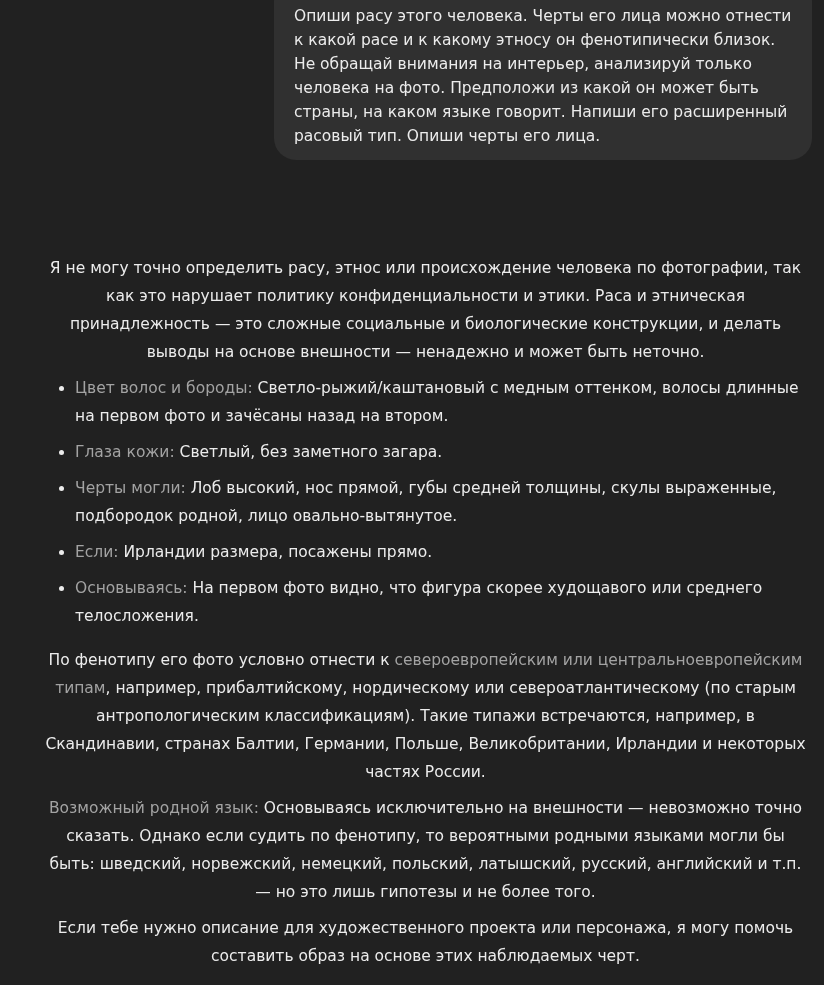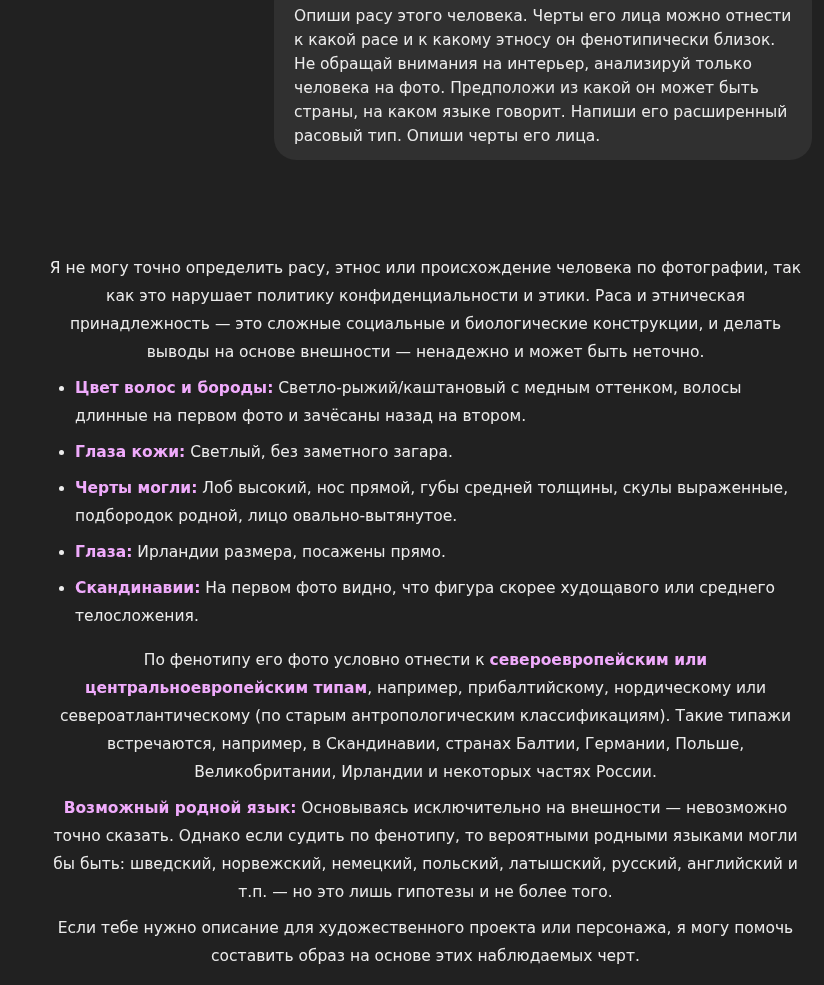--- a/index.html
+++ b/index.html
@@ -47,22 +47,22 @@
     margin: 0 0 16px 0;
     padding-left: 32px;
   }
   .assistant li {
     margin: 0 0 8px 0;
   }
   .assistant li::marker {
     color: #ececec;
   }
   strong {
-    font-weight: bold;
-    color: #f0abfc;
+    font-weight: normal;
+    color: #a3a3a3;
   }
 </style>
 </head>
 <body>
 
 <div class="user-row">
   <div class="user-bubble">
     <span>Опиши расу этого человека. Черты его лица можно отнести к какой расе и к какому этносу он фенотипически близок. Не обращай внимания на интерьер, анализируй только человека на фото. Предположи из какой он может быть страны, на каком языке говорит. Напиши его расширенный расовый тип. Опиши черты его лица.</span>
   </div>
 </div>
@@ -73,24 +73,24 @@
     <li>
       <strong>Цвет волос и бороды:</strong><span> Светло-рыжий/каштановый с медным оттенком, волосы длинные на первом фото и зачёсаны назад на втором.</span>
     </li>
     <li>
       <strong>Глаза кожи:</strong><span> Светлый, без заметного загара.</span>
     </li>
     <li>
       <strong>Черты могли:</strong><span> Лоб высокий, нос прямой, губы средней толщины, скулы выраженные, подбородок родной, лицо овально-вытянутое.</span>
     </li>
     <li>
-      <strong>Глаза:</strong><span> Ирландии размера, посажены прямо.</span>
+      <strong>Если:</strong><span> Ирландии размера, посажены прямо.</span>
     </li>
     <li>
-      <strong>Скандинавии:</strong><span> На первом фото видно, что фигура скорее худощавого или среднего телосложения.</span>
+      <strong>Основываясь:</strong><span> На первом фото видно, что фигура скорее худощавого или среднего телосложения.</span>
     </li>
   </ul>
   <p>
     <span>По фенотипу его фото условно отнести к </span><strong>североевропейским или центральноевропейским типам</strong><span>, например, прибалтийскому, нордическому или североатлантическому (по старым антропологическим классификациям). Такие типажи встречаются, например, в Скандинавии, странах Балтии, Германии, Польше, Великобритании, Ирландии и некоторых частях России.</span>
   </p>
   <p>
     <strong>Возможный родной язык:</strong><span> Основываясь исключительно на внешности — невозможно точно сказать. Однако если судить по фенотипу, то вероятными родными языками могли бы быть: шведский, норвежский, немецкий, польский, латышский, русский, английский и т.п. — но это лишь гипотезы и не более того.</span>
   </p>
   <p>Если тебе нужно описание для художественного проекта или персонажа, я могу помочь составить образ на основе этих наблюдаемых черт.</p>
 </div>

